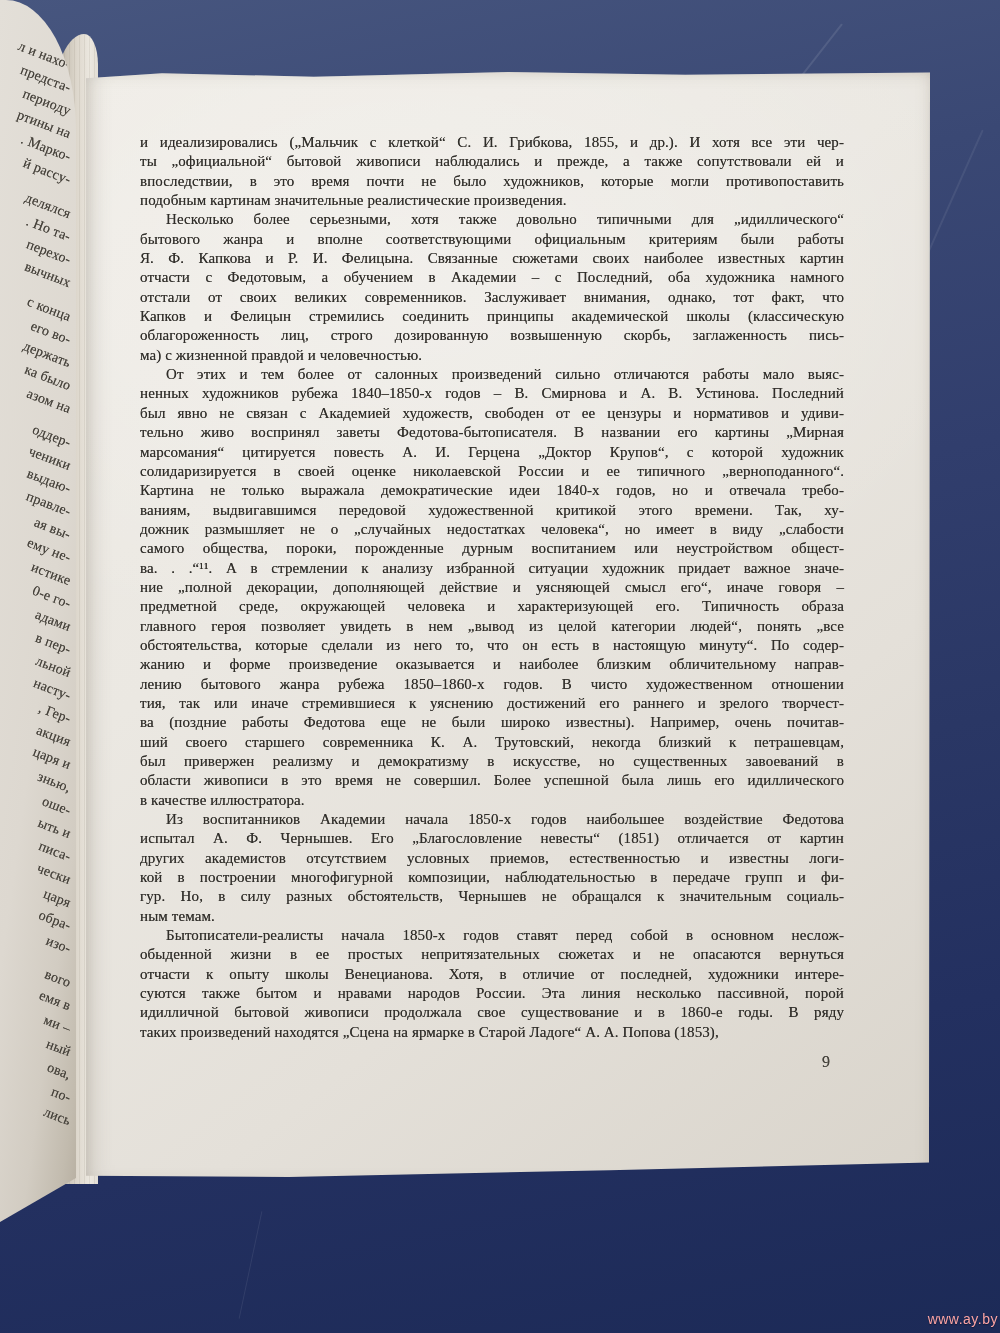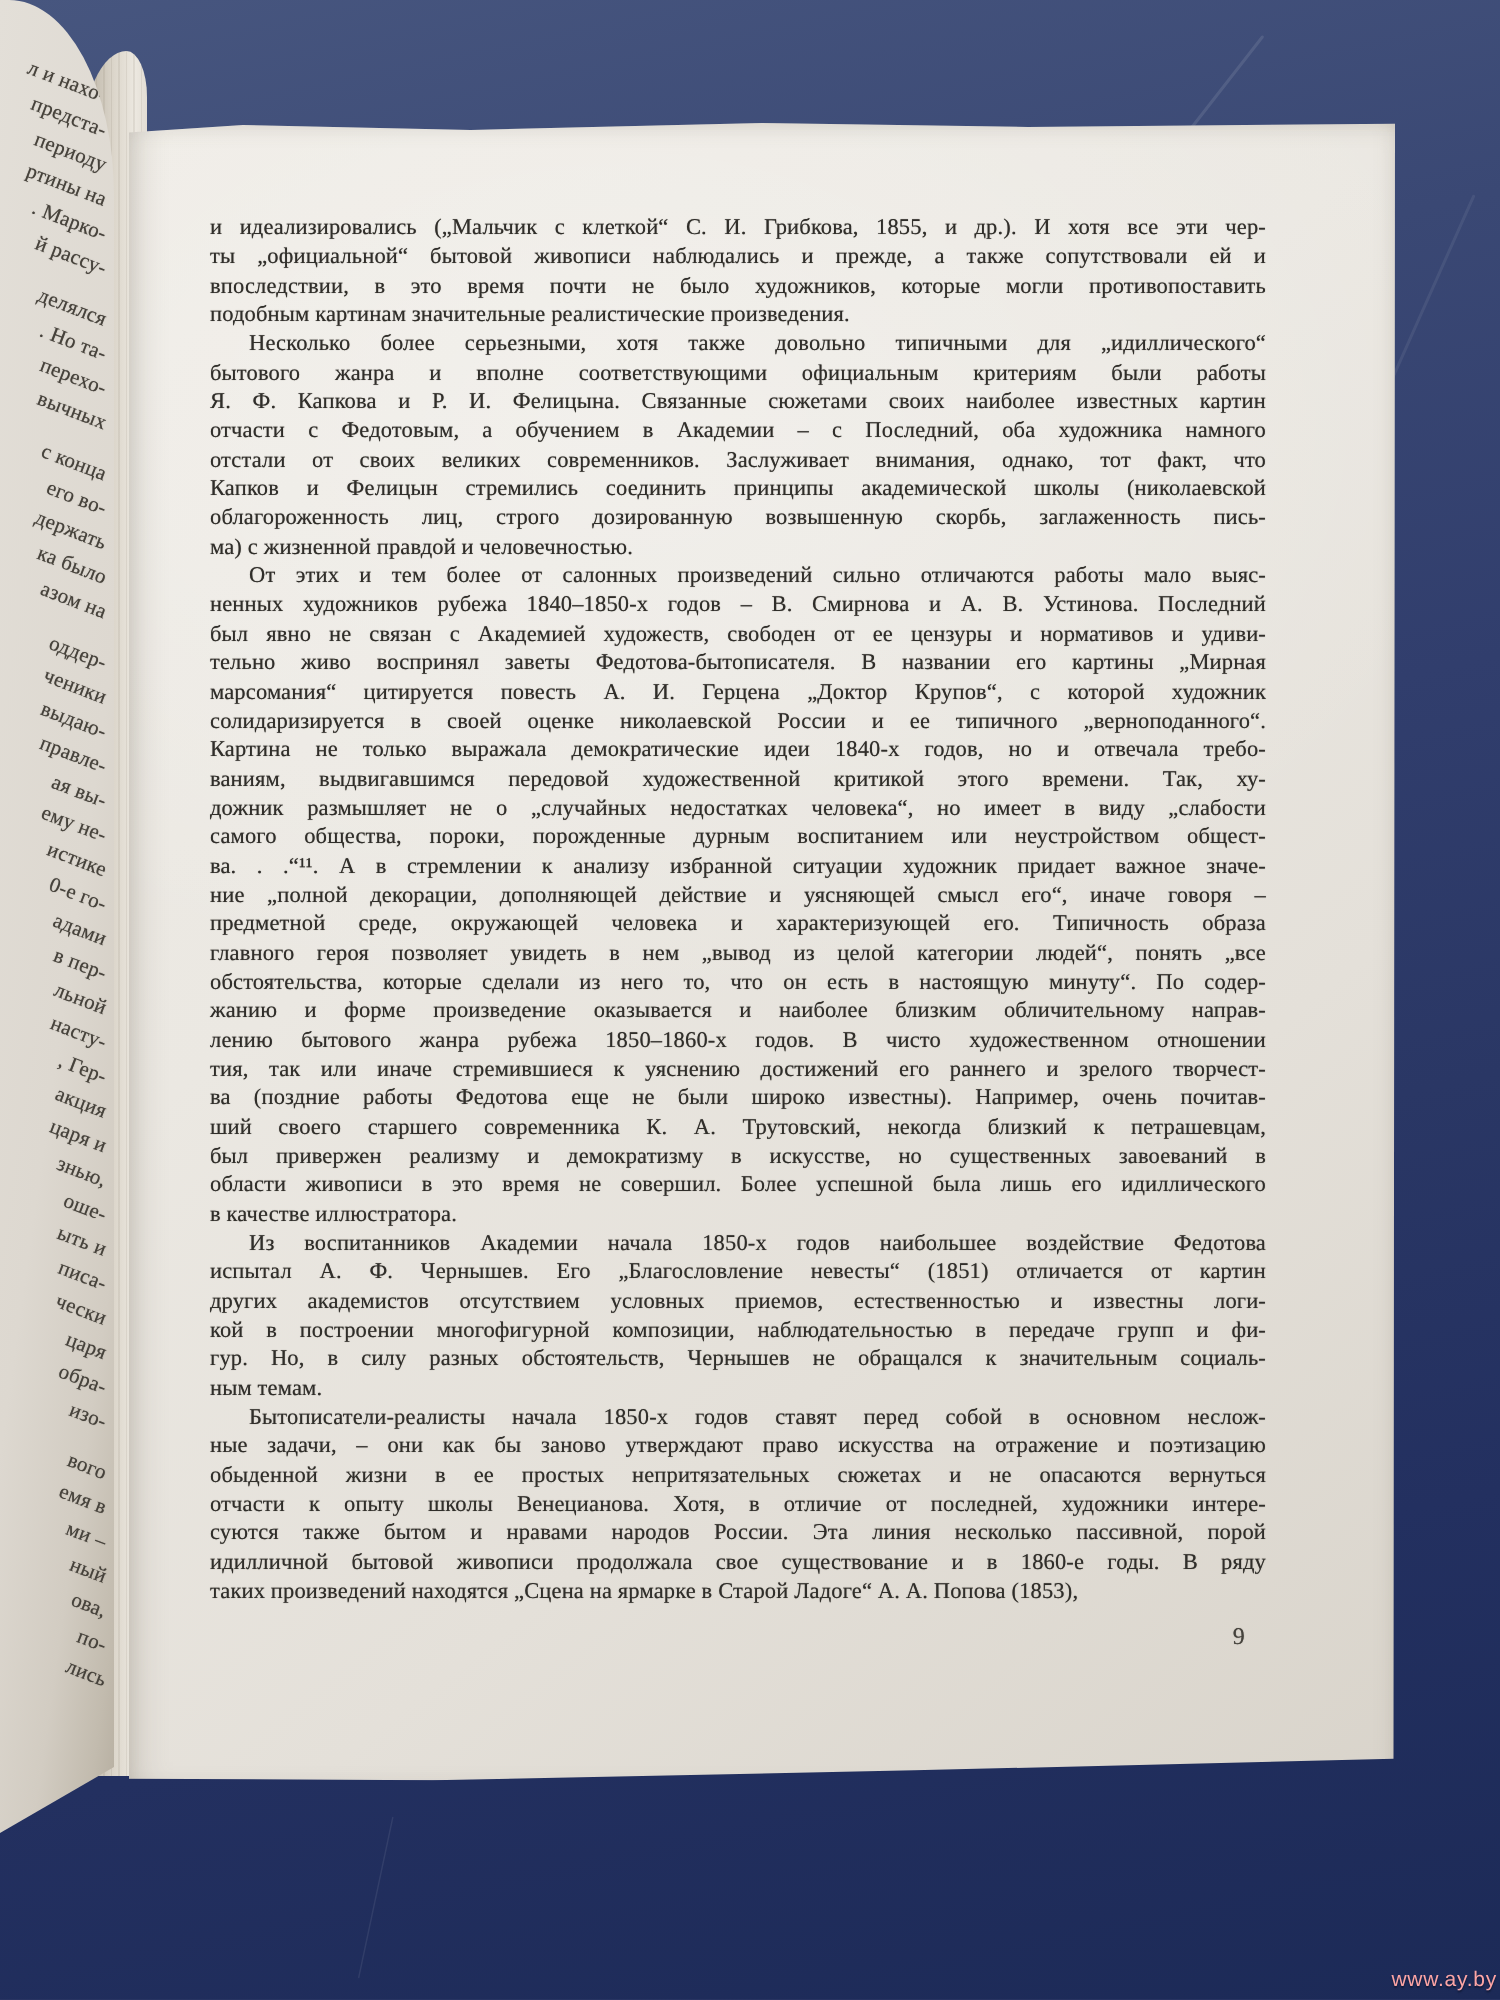--- a/index.html
+++ b/index.html
@@ -38,21 +38,21 @@
   .lp-line{
     height:23px;line-height:23px;
     font-size:14px;color:#46423b;text-align:right;padding-right:7px;
     transform:rotate(21deg);transform-origin:100% 60%;
     letter-spacing:.2px;white-space:nowrap;
     text-shadow:0 0 .6px rgba(70,66,59,.7);
   }
   .lp-line.gap{height:11px;}
   
   .main-page{
-    position:absolute;left:86px;top:80px;width:844px;height:1108px;
+    position:absolute;left:86px;top:70px;width:844px;height:1108px;
     clip-path:polygon(0 .75%,9% .3%,27% .6%,50% .18%,71% .42%,100% .22%,99.88% 98.6%,62% 99.3%,24% 99.9%,0 99.8%);
     background:
       radial-gradient(120% 60% at 38% 18%,rgba(255,255,255,0.30) 0%,rgba(255,255,255,0) 60%),
       linear-gradient(142deg,#efece6 0%,#ebe8e2 38%,#e4e0d9 68%,#d9d4cb 100%);
     box-shadow:inset 16px 0 26px -18px rgba(110,100,84,.45),
                inset -8px 0 18px -12px rgba(110,100,84,.28),
                inset 0 12px 20px -14px rgba(110,100,84,.30);
   }
   .text-column{
     position:absolute;left:54px;top:63px;width:704px;
@@ -152,21 +152,21 @@
         <div class="line">ты „официальной“ бытовой живописи наблюдались и прежде, а также сопутствовали ей и</div>
         <div class="line">впоследствии, в это время почти не было художников, которые могли противопоставить</div>
         <div class="line last">подобным картинам значительные реалистические произведения.</div>
       </div>
       <div class="para indent">
         <div class="line">Несколько более серьезными, хотя также довольно типичными для „идиллического“</div>
         <div class="line">бытового жанра и вполне соответствующими официальным критериям были работы</div>
         <div class="line">Я. Ф. Капкова и Р. И. Фелицына. Связанные сюжетами своих наиболее известных картин</div>
         <div class="line">отчасти с Федотовым, а обучением в Академии – с Последний, оба художника намного</div>
         <div class="line">отстали от своих великих современников. Заслуживает внимания, однако, тот факт, что</div>
-        <div class="line">Капков и Фелицын стремились соединить принципы академической школы (николаевской</div>
+        <div class="line">Капков и Фелицын стремились соединить принципы академической школы (классическую</div>
         <div class="line">облагороженность лиц, строго дозированную возвышенную скорбь, заглаженность пись-</div>
         <div class="line last">ма) с жизненной правдой и человечностью.</div>
       </div>
       <div class="para indent">
         <div class="line">От этих и тем более от салонных произведений сильно отличаются работы мало выяс-</div>
         <div class="line">ненных художников рубежа 1840–1850-х годов – В. Смирнова и А. В. Устинова. Последний</div>
         <div class="line">был явно не связан с Академией художеств, свободен от ее цензуры и нормативов и удиви-</div>
         <div class="line">тельно живо воспринял заветы Федотова-бытописателя. В названии его картины „Мирная</div>
         <div class="line">марсомания“ цитируется повесть А. И. Герцена „Доктор Крупов“, с которой художник</div>
         <div class="line">солидаризируется в своей оценке николаевской России и ее типичного „верноподанного“.</div>
@@ -191,21 +191,20 @@
       <div class="para indent">
         <div class="line">Из воспитанников Академии начала 1850-х годов наибольшее воздействие Федотова</div>
         <div class="line">испытал А. Ф. Чернышев. Его „Благословление невесты“ (1851) отличается от картин</div>
         <div class="line">других академистов отсутствием условных приемов, естественностью и известны логи-</div>
         <div class="line">кой в построении многофигурной композиции, наблюдательностью в передаче групп и фи-</div>
         <div class="line">гур. Но, в силу разных обстоятельств, Чернышев не обращался к значительным социаль-</div>
         <div class="line last">ным темам.</div>
       </div>
       <div class="para indent">
         <div class="line">Бытописатели-реалисты начала 1850-х годов ставят перед собой в основном неслож-</div>
-        <div class="line">ные задачи, – они как бы заново утверждают право искусства на отражение и поэтизацию</div>
         <div class="line">обыденной жизни в ее простых непритязательных сюжетах и не опасаются вернуться</div>
         <div class="line">отчасти к опыту школы Венецианова. Хотя, в отличие от последней, художники интере-</div>
         <div class="line">суются также бытом и нравами народов России. Эта линия несколько пассивной, порой</div>
         <div class="line">идилличной бытовой живописи продолжала свое существование и в 1860-е годы. В ряду</div>
         <div class="line last">таких произведений находятся „Сцена на ярмарке в Старой Ладоге“ А. А. Попова (1853),</div>
       </div>
       <div class="page-number">9</div>
     </div>
 </div>
 

